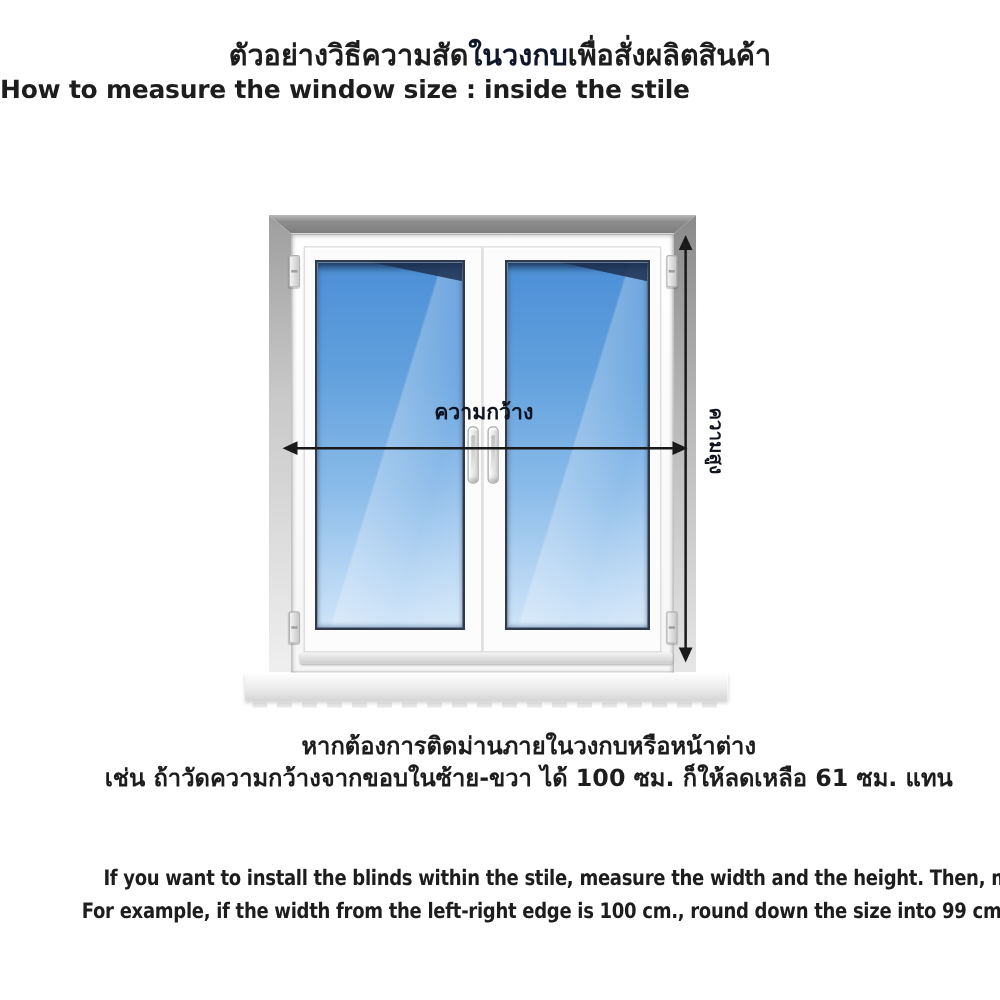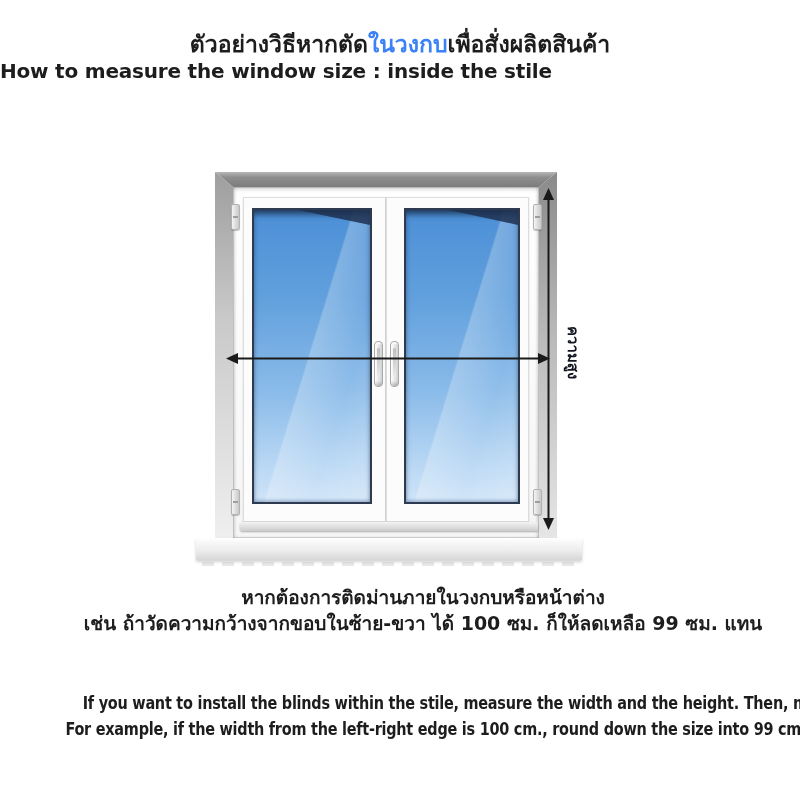--- a/index.html
+++ b/index.html
@@ -2,21 +2,21 @@
 <html><head>
 <meta charset="utf-8">
 <style>
   html,body{margin:0;padding:0;background:#fff;}
   .page{position:relative;width:800px;height:800px;background:#fff;overflow:hidden;
         font-family:"DejaVu Sans","Liberation Sans",sans-serif;color:#1d1d1d;}
 
   
   .title-th{position:absolute;top:26px;left:0;right:0;text-align:center;
             font-size:23px;font-weight:bold;white-space:nowrap;}
-  .title-th .hl{color:#3b82f6;}
+  .title-th .hl{color:#0f172a;}
   .title-en{position:absolute;top:59px;left:0;right:0;text-align:left;
             font-size:20px;font-weight:bold;letter-spacing:-0.2px;white-space:nowrap;}
 
   
   .scene{position:absolute;left:0;top:0;width:800px;height:800px;}
 
   .wall-top{position:absolute;left:215px;top:172px;width:342px;height:15px;
             background:linear-gradient(to bottom,#b8b8b8 0%,#8e8e8e 35%,#7c7c7c 100%);
             clip-path:polygon(0 0,100% 0,calc(100% - 18px) 100%,18px 100%);}
   .wall-left{position:absolute;left:215px;top:172px;width:18px;height:366px;
@@ -96,21 +96,21 @@
   .en-par{position:absolute;top:690px;left:0;right:0;text-align:center;
             font-size:17px;line-height:26px;font-weight:bold;letter-spacing:-0.3px;}
   .en-par div{white-space:nowrap;}
   .en-par span{display:inline-block;transform:scaleX(0.85);transform-origin:center;}
 </style>
 </head>
 <body>
 
 <div class="page">
 
-  <div class="title-th"><span>ตัวอย่างวิธีหากตัด</span><span class="hl">ในวงกบ</span><span>เพื่อสั่งผลิตสินค้า</span></div>
+  <div class="title-th"><span>ตัวอย่างวิธีความสัด</span><span class="hl">ในวงกบ</span><span>เพื่อสั่งผลิตสินค้า</span></div>
 
   <div class="title-en">How to measure the window size : inside the stile</div>
 
   <div class="scene">
 
     <div class="wall-top"></div>
     <div class="wall-left"></div>
     <div class="wall-right"></div>
 
     <div class="window-unit"></div>
@@ -139,26 +139,27 @@
         <polygon points="226,358.5 238,353 238,364" fill="#1a1a1a"></polygon>
         <polygon points="550,358.5 538,353 538,364" fill="#1a1a1a"></polygon>
       </g>
       <g>
         <line x1="548.5" y1="197" x2="548.5" y2="521" stroke="#1a1a1a" stroke-width="2"></line>
         <polygon points="548.5,188 543,200 554,200" fill="#1a1a1a"></polygon>
         <polygon points="548.5,530 543,518 554,518" fill="#1a1a1a"></polygon>
       </g>
     </svg>
 
+    <div class="label-w">ความกว้าง</div>
     <div class="label-h">ความสูง</div>
   </div>
 
   <div class="th-par">
     <div>หากต้องการติดม่านภายในวงกบหรือหน้าต่าง</div>
-    <div>เช่น ถ้าวัดความกว้างจากขอบในซ้าย-ขวา ได้ 100 ซม. ก็ให้ลดเหลือ 99 ซม. แทน</div>
+    <div>เช่น ถ้าวัดความกว้างจากขอบในซ้าย-ขวา ได้ 100 ซม. ก็ให้ลดเหลือ 61 ซม. แทน</div>
   </div>
 
   <div class="en-par">
     <div><span>If you want to install the blinds within the stile, measure the width and the height. Then, minus both of them by 1 cm.</span></div>
     <div><span>For example,  if the width from the left-right edge is 100 cm., round down the size into 99 cm.</span></div>
   </div>
 
 </div>
 
 </body></html>

